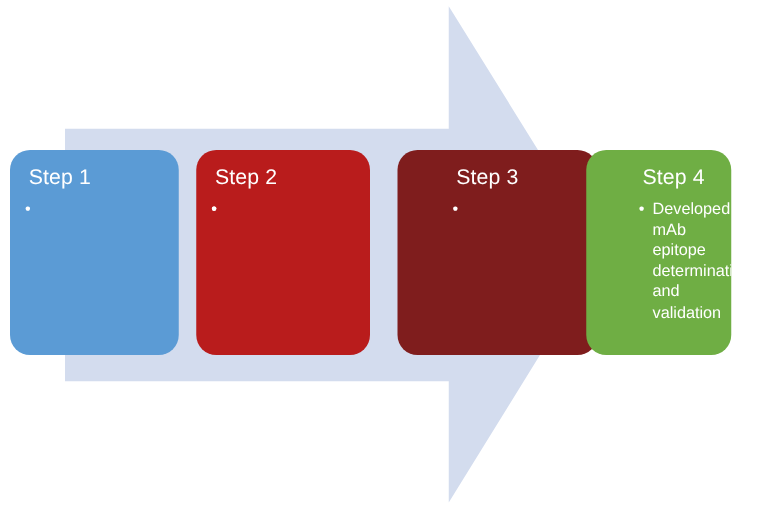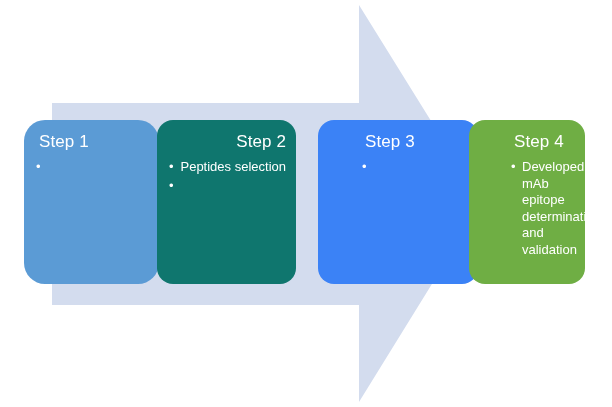--- a/index.html
+++ b/index.html
@@ -72,43 +72,42 @@
 <body>
 
 <div id="canvas">
 
   <svg id="arrow-layer" viewBox="0 0 612 407" width="612" height="407" xmlns="http://www.w3.org/2000/svg">
     <polygon points="52,103 359,103 359,5 482,203 359,402 359,305 52,305" fill="#D3DCEE"></polygon>
   </svg>
 
   <div id="steps">
 
-    <div class="step-box" style="left:24px; width:135px; background:#5B9BD5;border-radius:21px;">
+    <div class="step-box" style="left:8px; width:135px; background:#5B9BD5;">
       <div class="step-title">Step 1</div>
       <ul class="step-list">
         <li>
           <span class="bullet">•</span>
         </li>
       </ul>
     </div>
 
-    <div class="step-box" style="left:157px; width:139px; background:#0f766e;text-align:right;">
+    <div class="step-box" style="left:157px; width:139px; background:#b91c1c;">
       <div class="step-title">Step 2</div>
       <ul class="step-list">
         <li>
           <span class="bullet">•</span>
-          <span>Peptides selection</span>
         </li>
         <li>
           <span class="bullet">•</span>
         </li>
       </ul>
     </div>
 
-    <div class="step-box" style="left:318px; width:160px; background:#3b82f6;padding-left:44px;">
+    <div class="step-box" style="left:318px; width:160px; background:#7f1d1d;padding-left:44px;">
       <div class="step-title">Step 3</div>
       <ul class="step-list">
         <li>
           <span class="bullet">•</span>
         </li>
       </ul>
     </div>
 
     <div class="step-box" style="left:469px; width:116px; background:#6FAE44;padding-left:42px;">
       <div class="step-title">Step 4</div>

